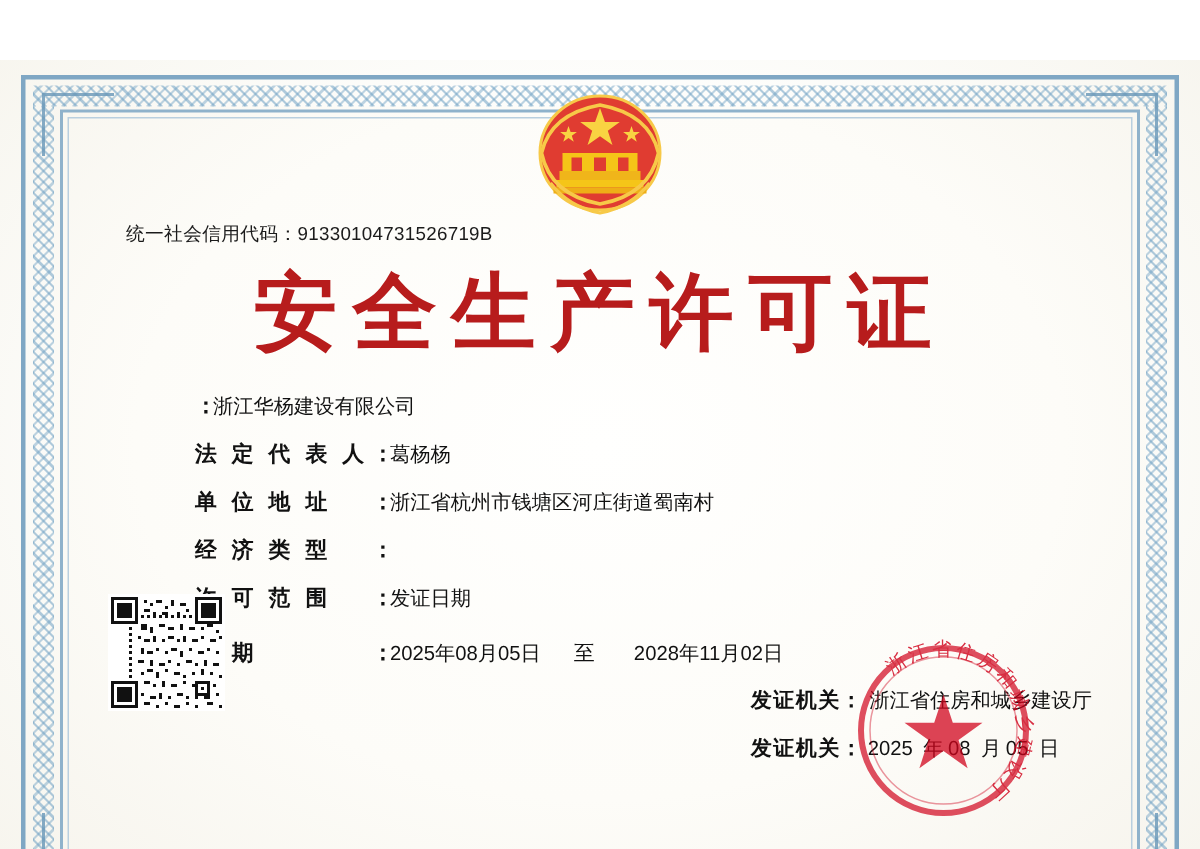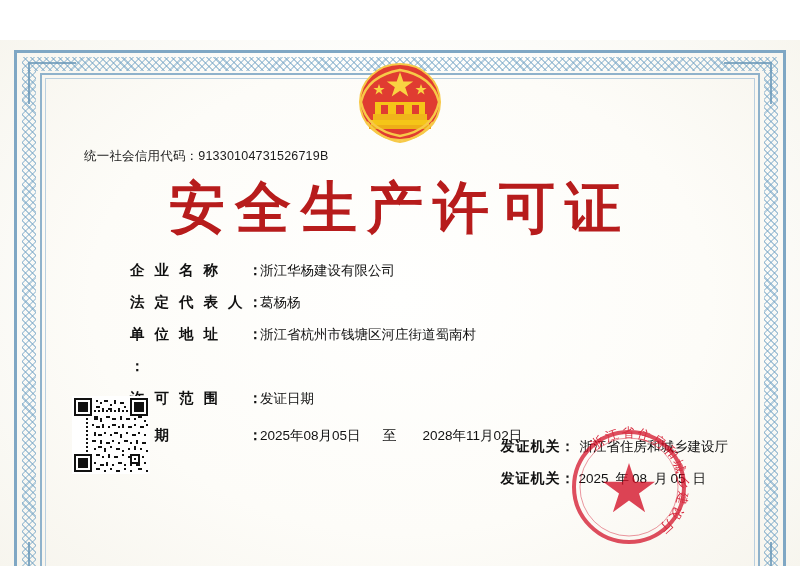--- a/index.html
+++ b/index.html
@@ -161,21 +161,21 @@
     background-color: #fff;
   }
   .qr canvas, .qr .qr-grid {
     width: 78px; height: 78px;
   }
 
   
   .issuer {
     position: absolute;
     right: 72px;
-    top: 398px;
+    top: 418px;
     text-align: left;
     font-size: 14px;
     color: #111;
   }
   .issuer-row {
     display: flex;
     align-items: baseline;
     margin-bottom: 14px;
     white-space: nowrap;
   }
@@ -251,38 +251,38 @@
     <div class="credit-code">
       <span>统一社会信用代码：</span><span>91330104731526719B</span>
     </div>
 
     <div class="title">安全生产许可证</div>
 
 
     <div class="fields">
 
       <div class="field-row">
-        <span class="field-label">企 业 名 称</span>
         <span class="field-colon">：</span>
         <span class="field-value">浙江华杨建设有限公司</span>
       </div>
 
       <div class="field-row">
         <span class="field-label">法 定 代 表 人</span>
         <span class="field-colon">：</span>
         <span class="field-value">葛杨杨</span>
       </div>
 
       <div class="field-row">
         <span class="field-label">单 位 地 址</span>
         <span class="field-colon">：</span>
         <span class="field-value">浙江省杭州市钱塘区河庄街道蜀南村</span>
       </div>
 
       <div class="field-row">
+        <span class="field-label">经 济 类 型</span>
         <span class="field-colon">：</span>
       </div>
 
       <div class="field-row">
         <span class="field-label">许 可 范 围</span>
         <span class="field-colon">：</span>
         <span class="field-value">发证日期</span>
       </div>
 
     </div>

